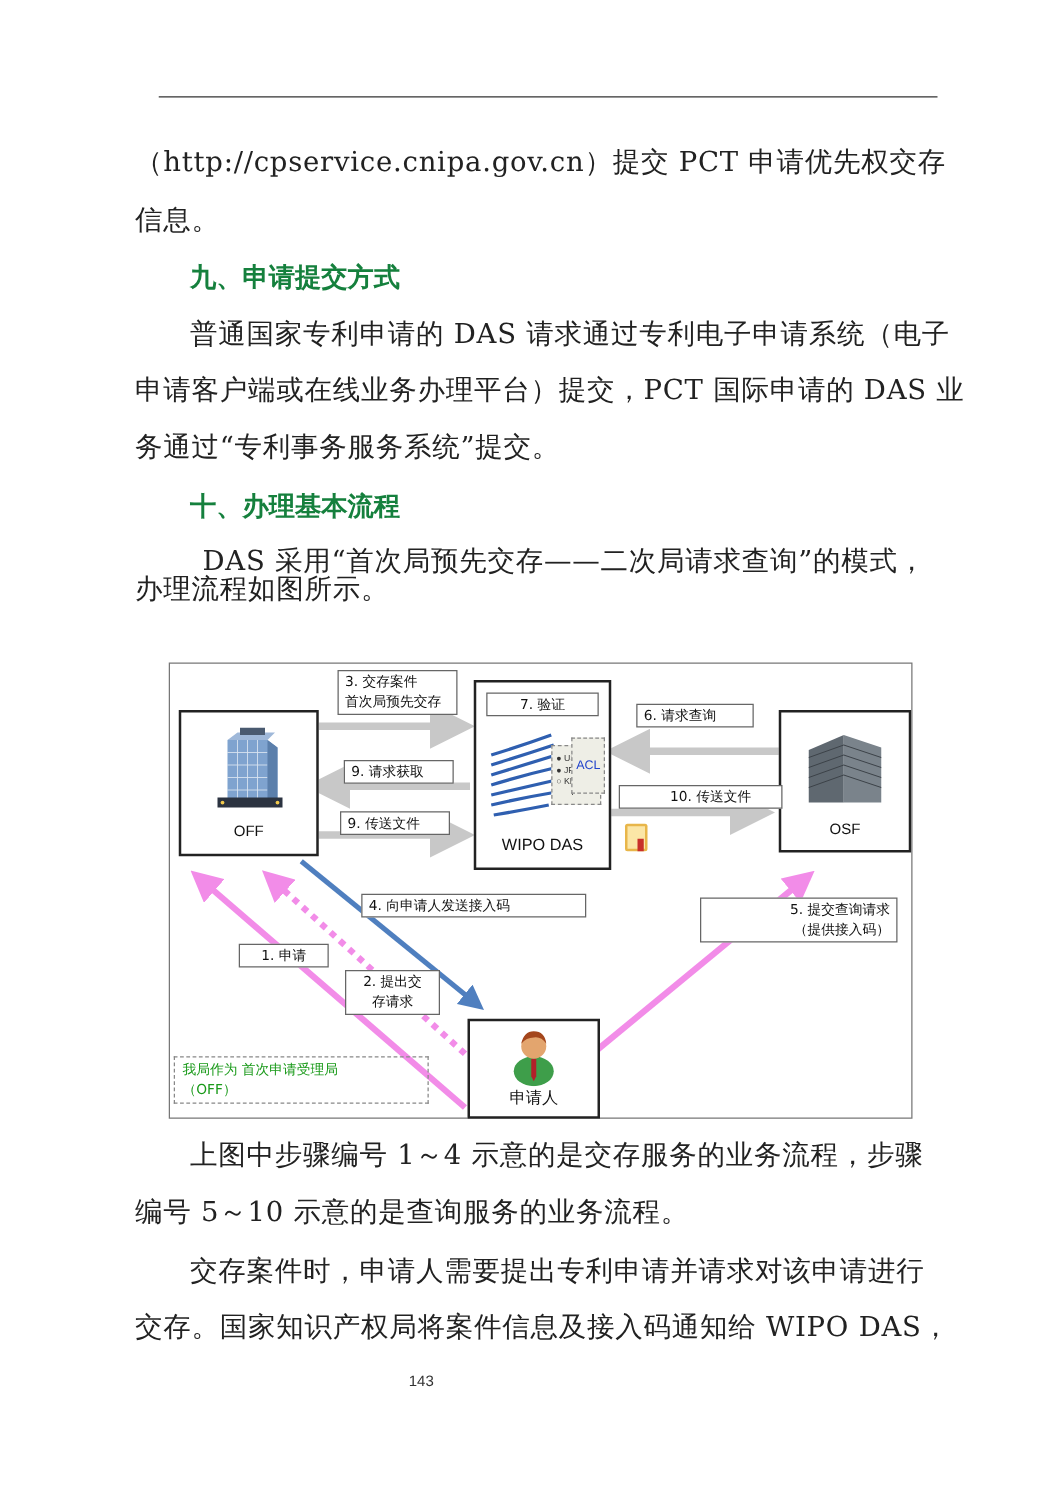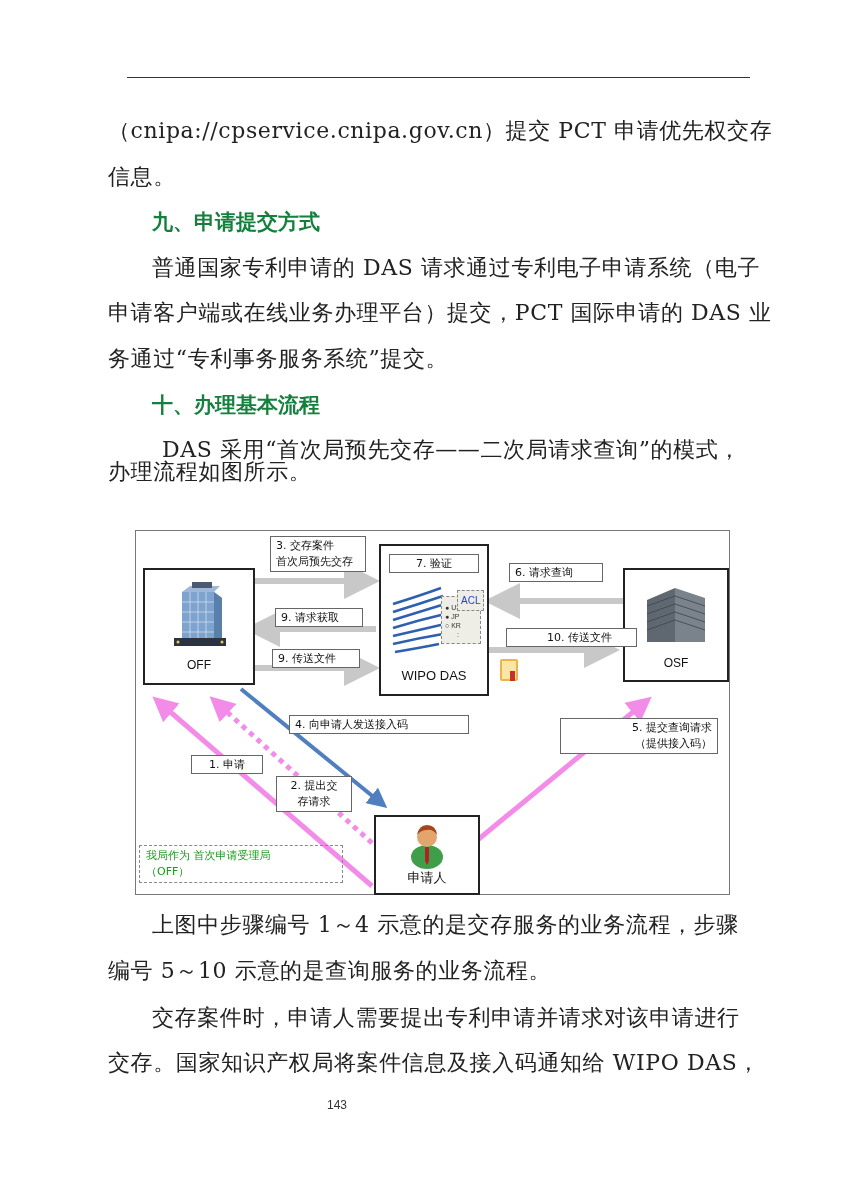--- a/index.html
+++ b/index.html
@@ -20,21 +20,21 @@
   .node { position:absolute; border:2px solid #222; background:#fff; }
   .node-caption { position:absolute; left:0; width:100%; text-align:center; font-family:"Liberation Sans","DejaVu Sans",sans-serif;
                   font-size:12px; color:#111; }
   .note { position:absolute; border:1px dashed #888; font-family:"DejaVu Sans","Liberation Sans",sans-serif; font-size:11px; line-height:16px; padding:2px 6px; }
 </style>
 </head>
 <body>
 
 <div class="rule"></div>
 
-<div class="line" style="top:116px;">（cnipa://cpservice.cnipa.gov.cn）提交 PCT 申请优先权交存</div>
+<div class="line" style="top:116px;">（http://cpservice.cnipa.gov.cn）提交 PCT 申请优先权交存</div>
 <div class="line" style="top:162px;">信息。</div>
 
 <div class="heading" style="top:207px;">九、申请提交方式</div>
 
 <div class="line indent" style="top:253px;">普通国家专利申请的 DAS 请求通过专利电子申请系统（电子</div>
 <div class="line" style="top:298px;">申请客户端或在线业务办理平台）提交，PCT 国际申请的 DAS 业</div>
 <div class="line" style="top:344px;">务通过“专利事务服务系统”提交。</div>
 
 <div class="heading" style="top:390px;">十、办理基本流程</div>
 
@@ -110,21 +110,21 @@
       </g>
     </svg>
     <div style="position:absolute; left:60px; top:50px; width:38px; height:46px; border:1px dashed #888; background:#eeeee6;">
       <div style="position:absolute; left:3px; top:6px; font-size:7px; line-height:9px; font-family:'Liberation Sans',sans-serif; color:#333;">
         <div>● <span>US</span></div>
         <div>● <span>JP</span></div>
         <div>○ <span>KR</span></div>
         <div style="padding-left:12px;">:</div>
       </div>
     </div>
-    <div style="position:absolute; left:76px; top:44px; padding:4px 3px; border:1px dashed #888; background:#eeeee6; font-size:10px; color:#2244cc; font-family:'Liberation Sans',sans-serif;">ACL</div>
+    <div style="position:absolute; left:76px; top:44px; padding:16px 3px; border:1px dashed #888; background:#eeeee6; font-size:10px; color:#2244cc; font-family:'Liberation Sans',sans-serif;">ACL</div>
     <div class="node-caption" style="top:122px; font-size:13px;">WIPO DAS</div>
   </div>
 
   <svg width="24" height="28" style="position:absolute; left:362px; top:126px;">
     <rect x="2" y="2" width="18" height="22" rx="2" fill="#e8b64a"></rect>
     <rect x="4" y="4" width="14" height="18" fill="#fbe6a6"></rect>
     <rect x="12" y="14" width="5" height="10" fill="#c8302a"></rect>
   </svg>
 
   <div class="node" style="left:487px; top:37px; width:102px; height:110px;">
@@ -155,21 +155,21 @@
     <div class="node-caption" style="top:52px; font-size:13px;">申请人</div>
   </div>
 
   <div class="dlabel" style="left:134px; top:5px; width:84px; line-height:16px;">
     <div>3. 交存案件</div>
       <div>首次局预先交存</div>
   </div>
   <div class="dlabel" style="left:139px; top:77px; width:76px;">9. 请求获取</div>
   <div class="dlabel" style="left:136px; top:118px; width:76px;">9. 传送文件</div>
   <div class="dlabel" style="left:373px; top:32px; width:82px;">6. 请求查询</div>
-  <div class="dlabel" style="left:370px; top:97px; width:84px;padding-left:40px;">10. 传送文件</div>
+  <div class="dlabel" style="left:359px; top:97px; width:84px;padding-left:40px;">10. 传送文件</div>
   <div class="dlabel" style="left:153px; top:184px; width:168px;">4. 向申请人发送接入码</div>
   <div class="dlabel" style="left:55px; top:224px; width:60px; text-align:center;">1. 申请</div>
   <div class="dlabel" style="left:140px; top:245px; width:64px; text-align:center; line-height:16px;">
     <div>2. 提出交</div>
       <div>存请求</div>
   </div>
   <div class="dlabel" style="left:424px; top:187px; width:146px; line-height:16px;text-align:right;">
     <div>5. 提交查询请求</div>
       <div>（提供接入码）</div>
   </div>

